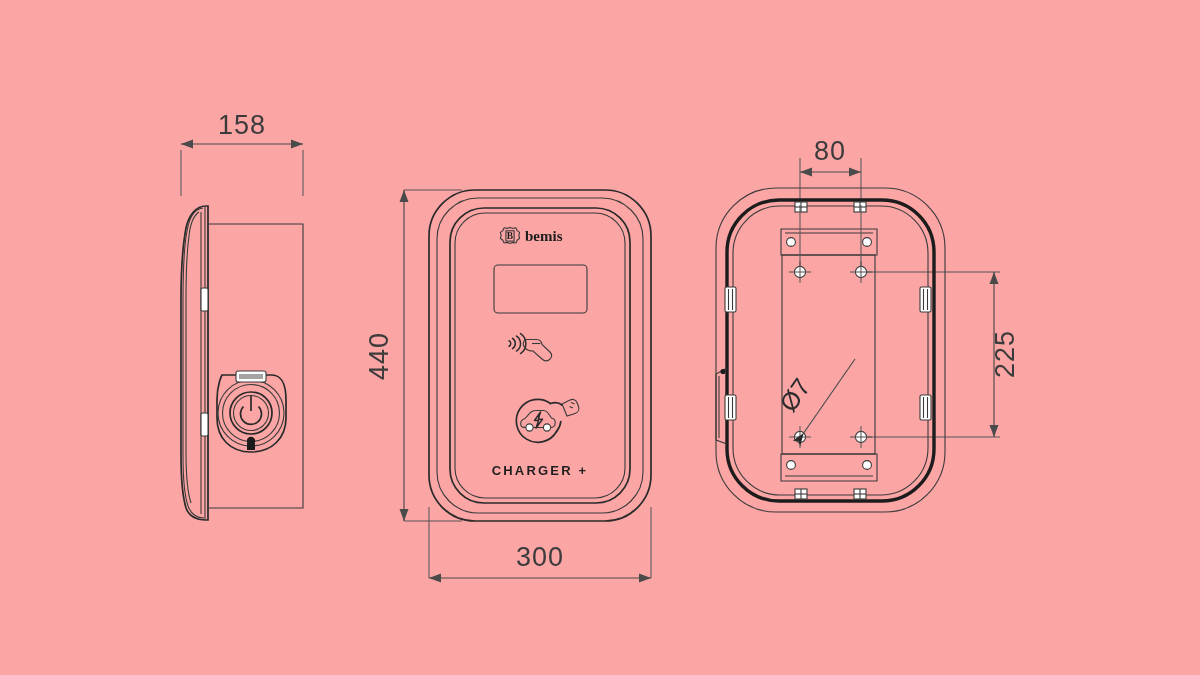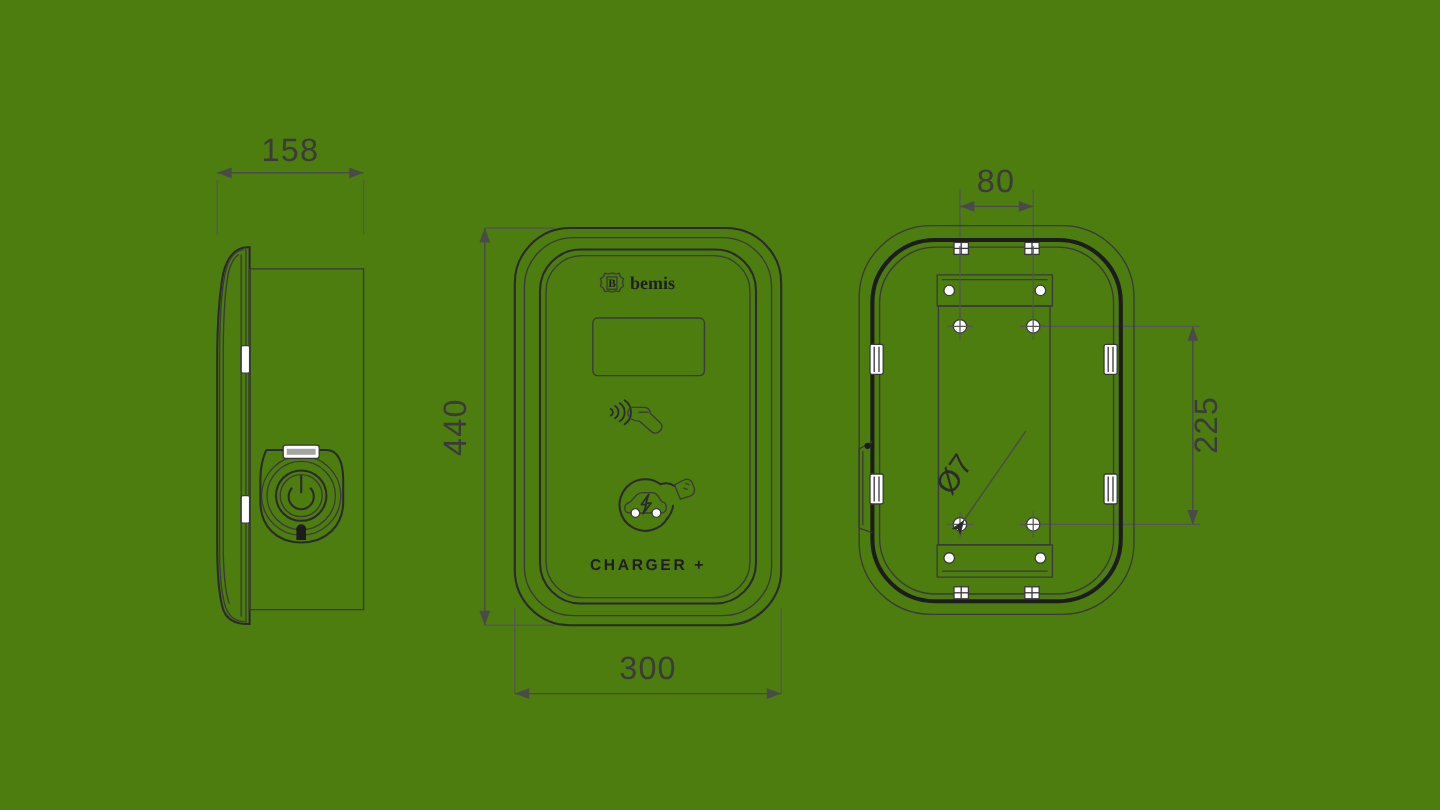--- a/index.html
+++ b/index.html
@@ -4,21 +4,21 @@
 <style>
   html, body {
     margin: 0;
     padding: 0;
     background: #ffffff;
   }
   #sheet {
     position: relative;
     width: 1200px;
     height: 675px;
-    background: #4d7c0f;
+    background: #fca5a5;
     overflow: hidden;
     font-family: "Liberation Sans", sans-serif;
   }
   #sheet svg {
     position: absolute;
     left: 0;
     top: 0;
   }
   .dim-text {
     font-family: "Liberation Sans", sans-serif;

